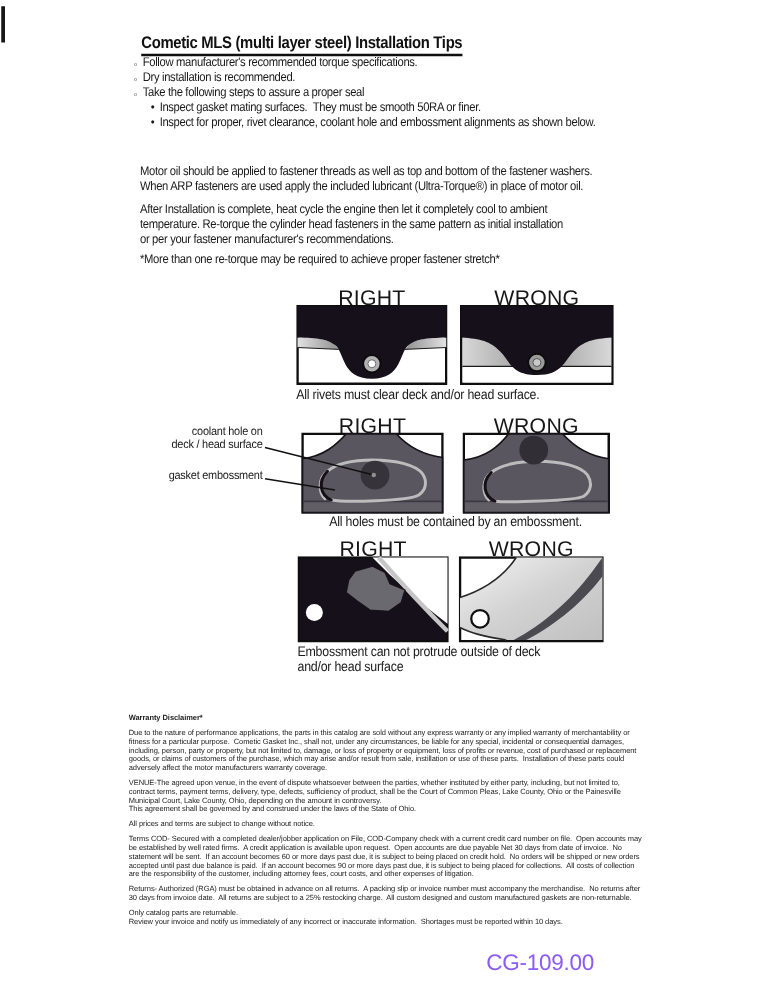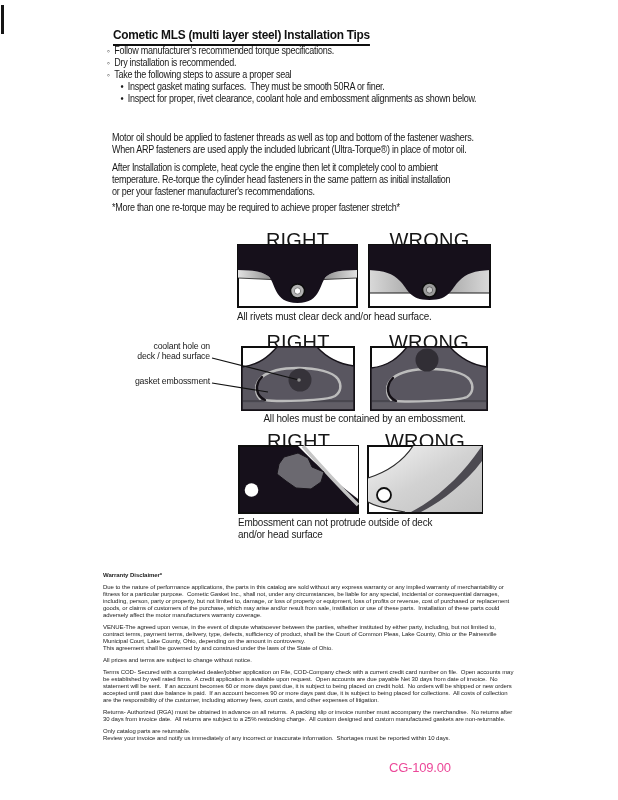--- a/index.html
+++ b/index.html
@@ -19,27 +19,27 @@
   }
   .bullets{left:107px;top:45px;font-size:10px;letter-spacing:-0.3px;}
   .bullets .row{display:flex;line-height:12px;}
   .marker{width:8px;flex:0 0 8px;text-align:left;}
   .marker.open{font-size:9px;}
   .sub{margin-left:15px;}
   .h2-wrap{left:111px;top:114px;}
   .h2{display:inline-block;font-size:12.5px;font-weight:bold;letter-spacing:-0.4px;
       transform:scaleX(0.87);transform-origin:left top;white-space:pre;color:#111;}
   .para{left:112px;font-size:10px;line-height:12px;letter-spacing:-0.3px;}
-  .dlabel{font-size:20px;text-align:center;letter-spacing:0.2px;color:#161616;}
+  .dlabel{font-size:17px;text-align:center;letter-spacing:0.2px;color:#161616;}
   .caption{font-size:11px;letter-spacing:-0.2px;line-height:11.5px;}
   .annot{font-size:9.5px;line-height:10px;text-align:right;letter-spacing:-0.2px;}
   .legal{left:103px;top:572px;width:437px;font-size:6px;line-height:7px;letter-spacing:-0.05px;color:#222;}
   .legal .lh{font-weight:bold;margin-bottom:5px;}
   .lpara{margin-bottom:5px;}
-  .cg{left:389px;top:760px;font-size:13px;letter-spacing:-0.2px;color:#ec4899;}
+  .cg{left:389px;top:760px;font-size:18px;letter-spacing:-0.2px;color:#8b5cf6;}
   .corner-mark{left:1px;top:5px;width:3px;height:29px;background:#161616;}
   svg{display:block;}
 </style>
 </head>
 <body>
 
 <div class="page">
 
   <div class="abs corner-mark"></div>
 

